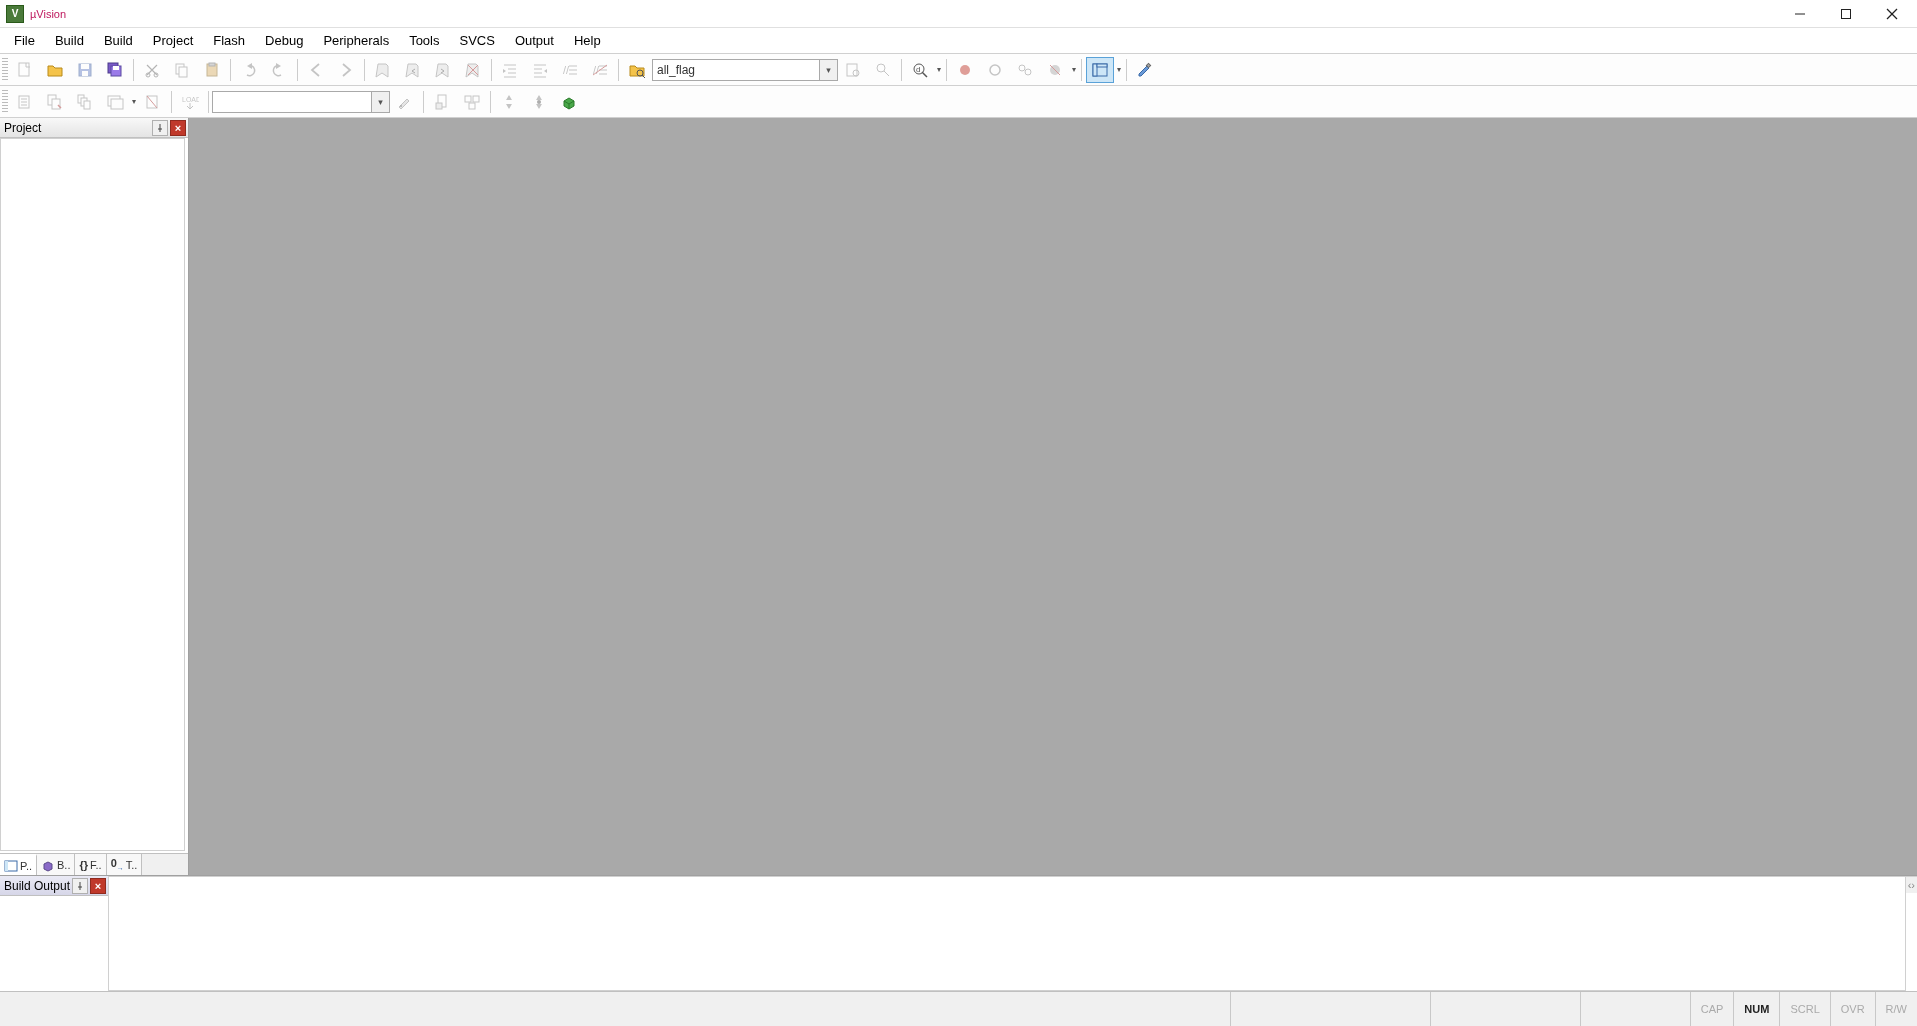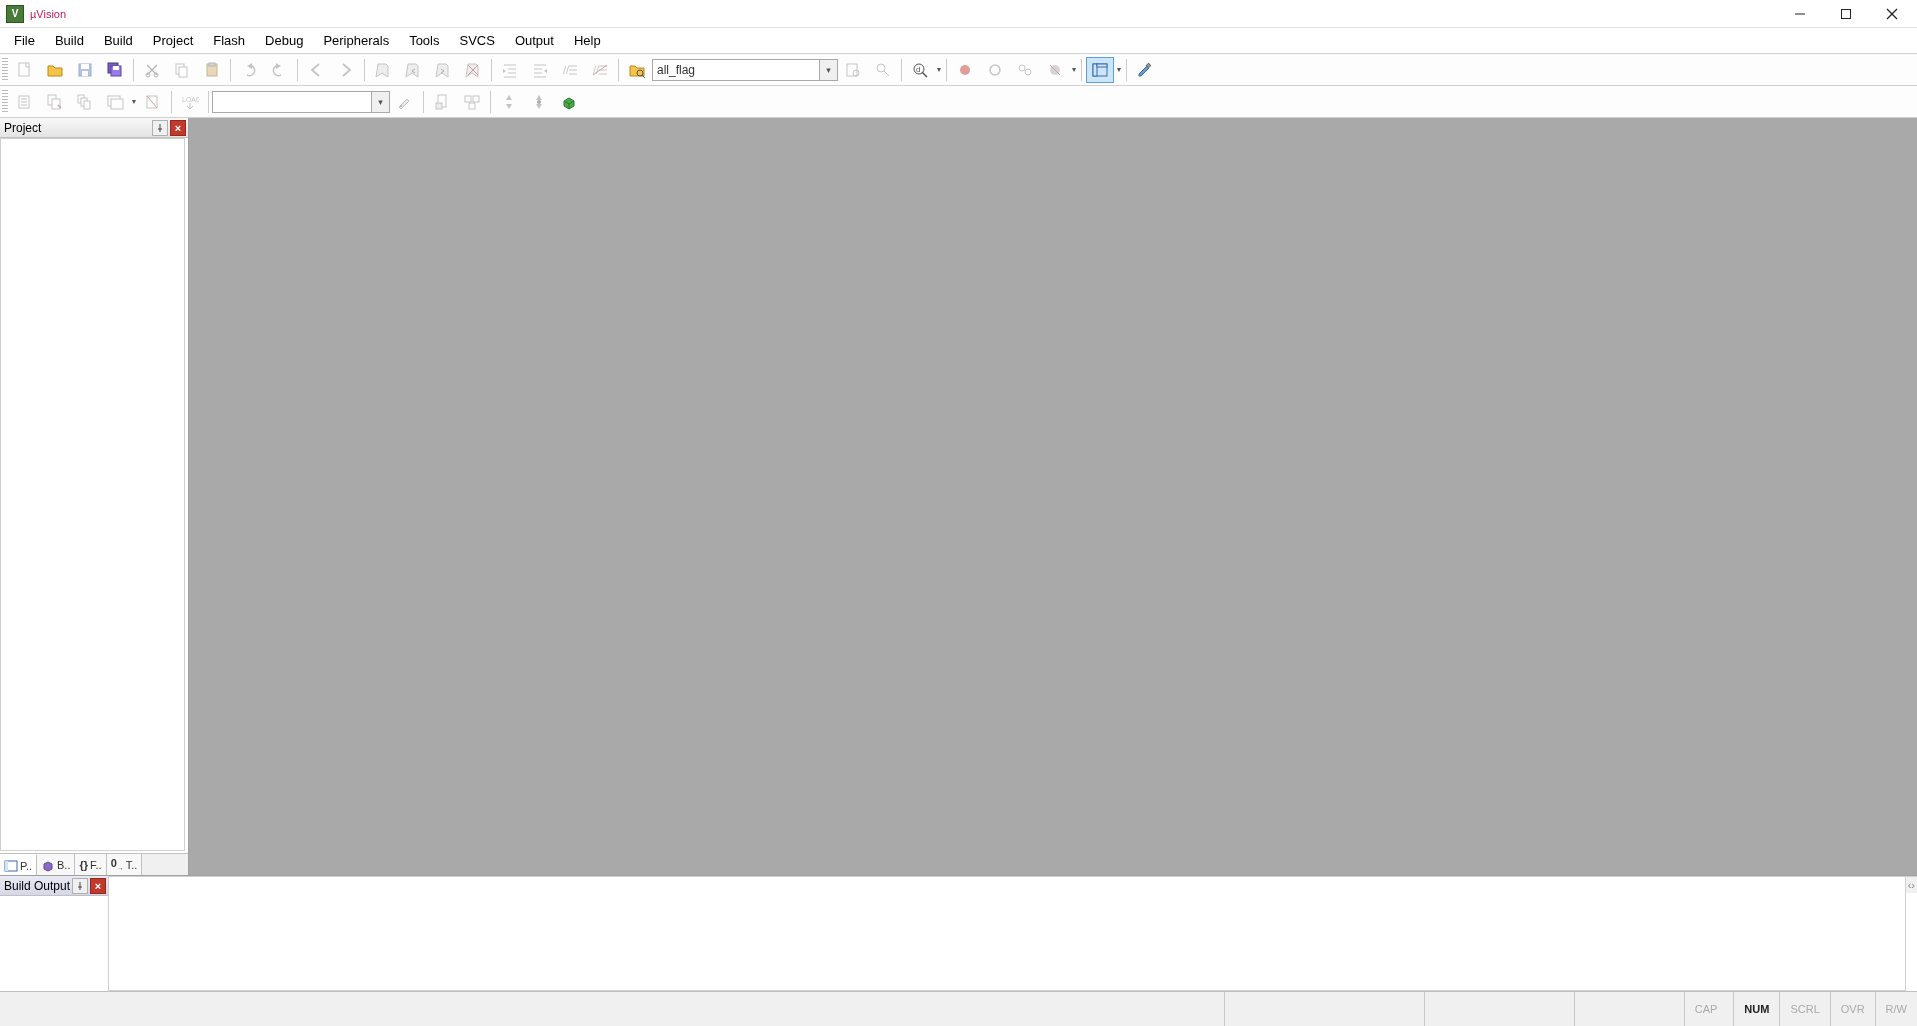--- a/index.html
+++ b/index.html
@@ -222,21 +222,21 @@
   color: #555;
 }
 .status-cell {
   height: 100%;
   border-left: 1px solid #c8c8c8;
   padding: 0 10px;
   display: flex; align-items: center;
 }
 .status-bar .flex { flex: 1; }
 .status-cell.dim { color: #aaa; }
-.status-cell.strong { color: #222; font-weight: 600; margin-left: 6px; }
+.status-cell.strong { color: #222; font-weight: 600; }
 
 </style>
 </head>
 <body>
 
 <div class="title-bar">
   <span class="app-icon">V</span>
   <span class="title-text">µVision</span>
   <div class="win-controls">
     <div class="win-btn">

